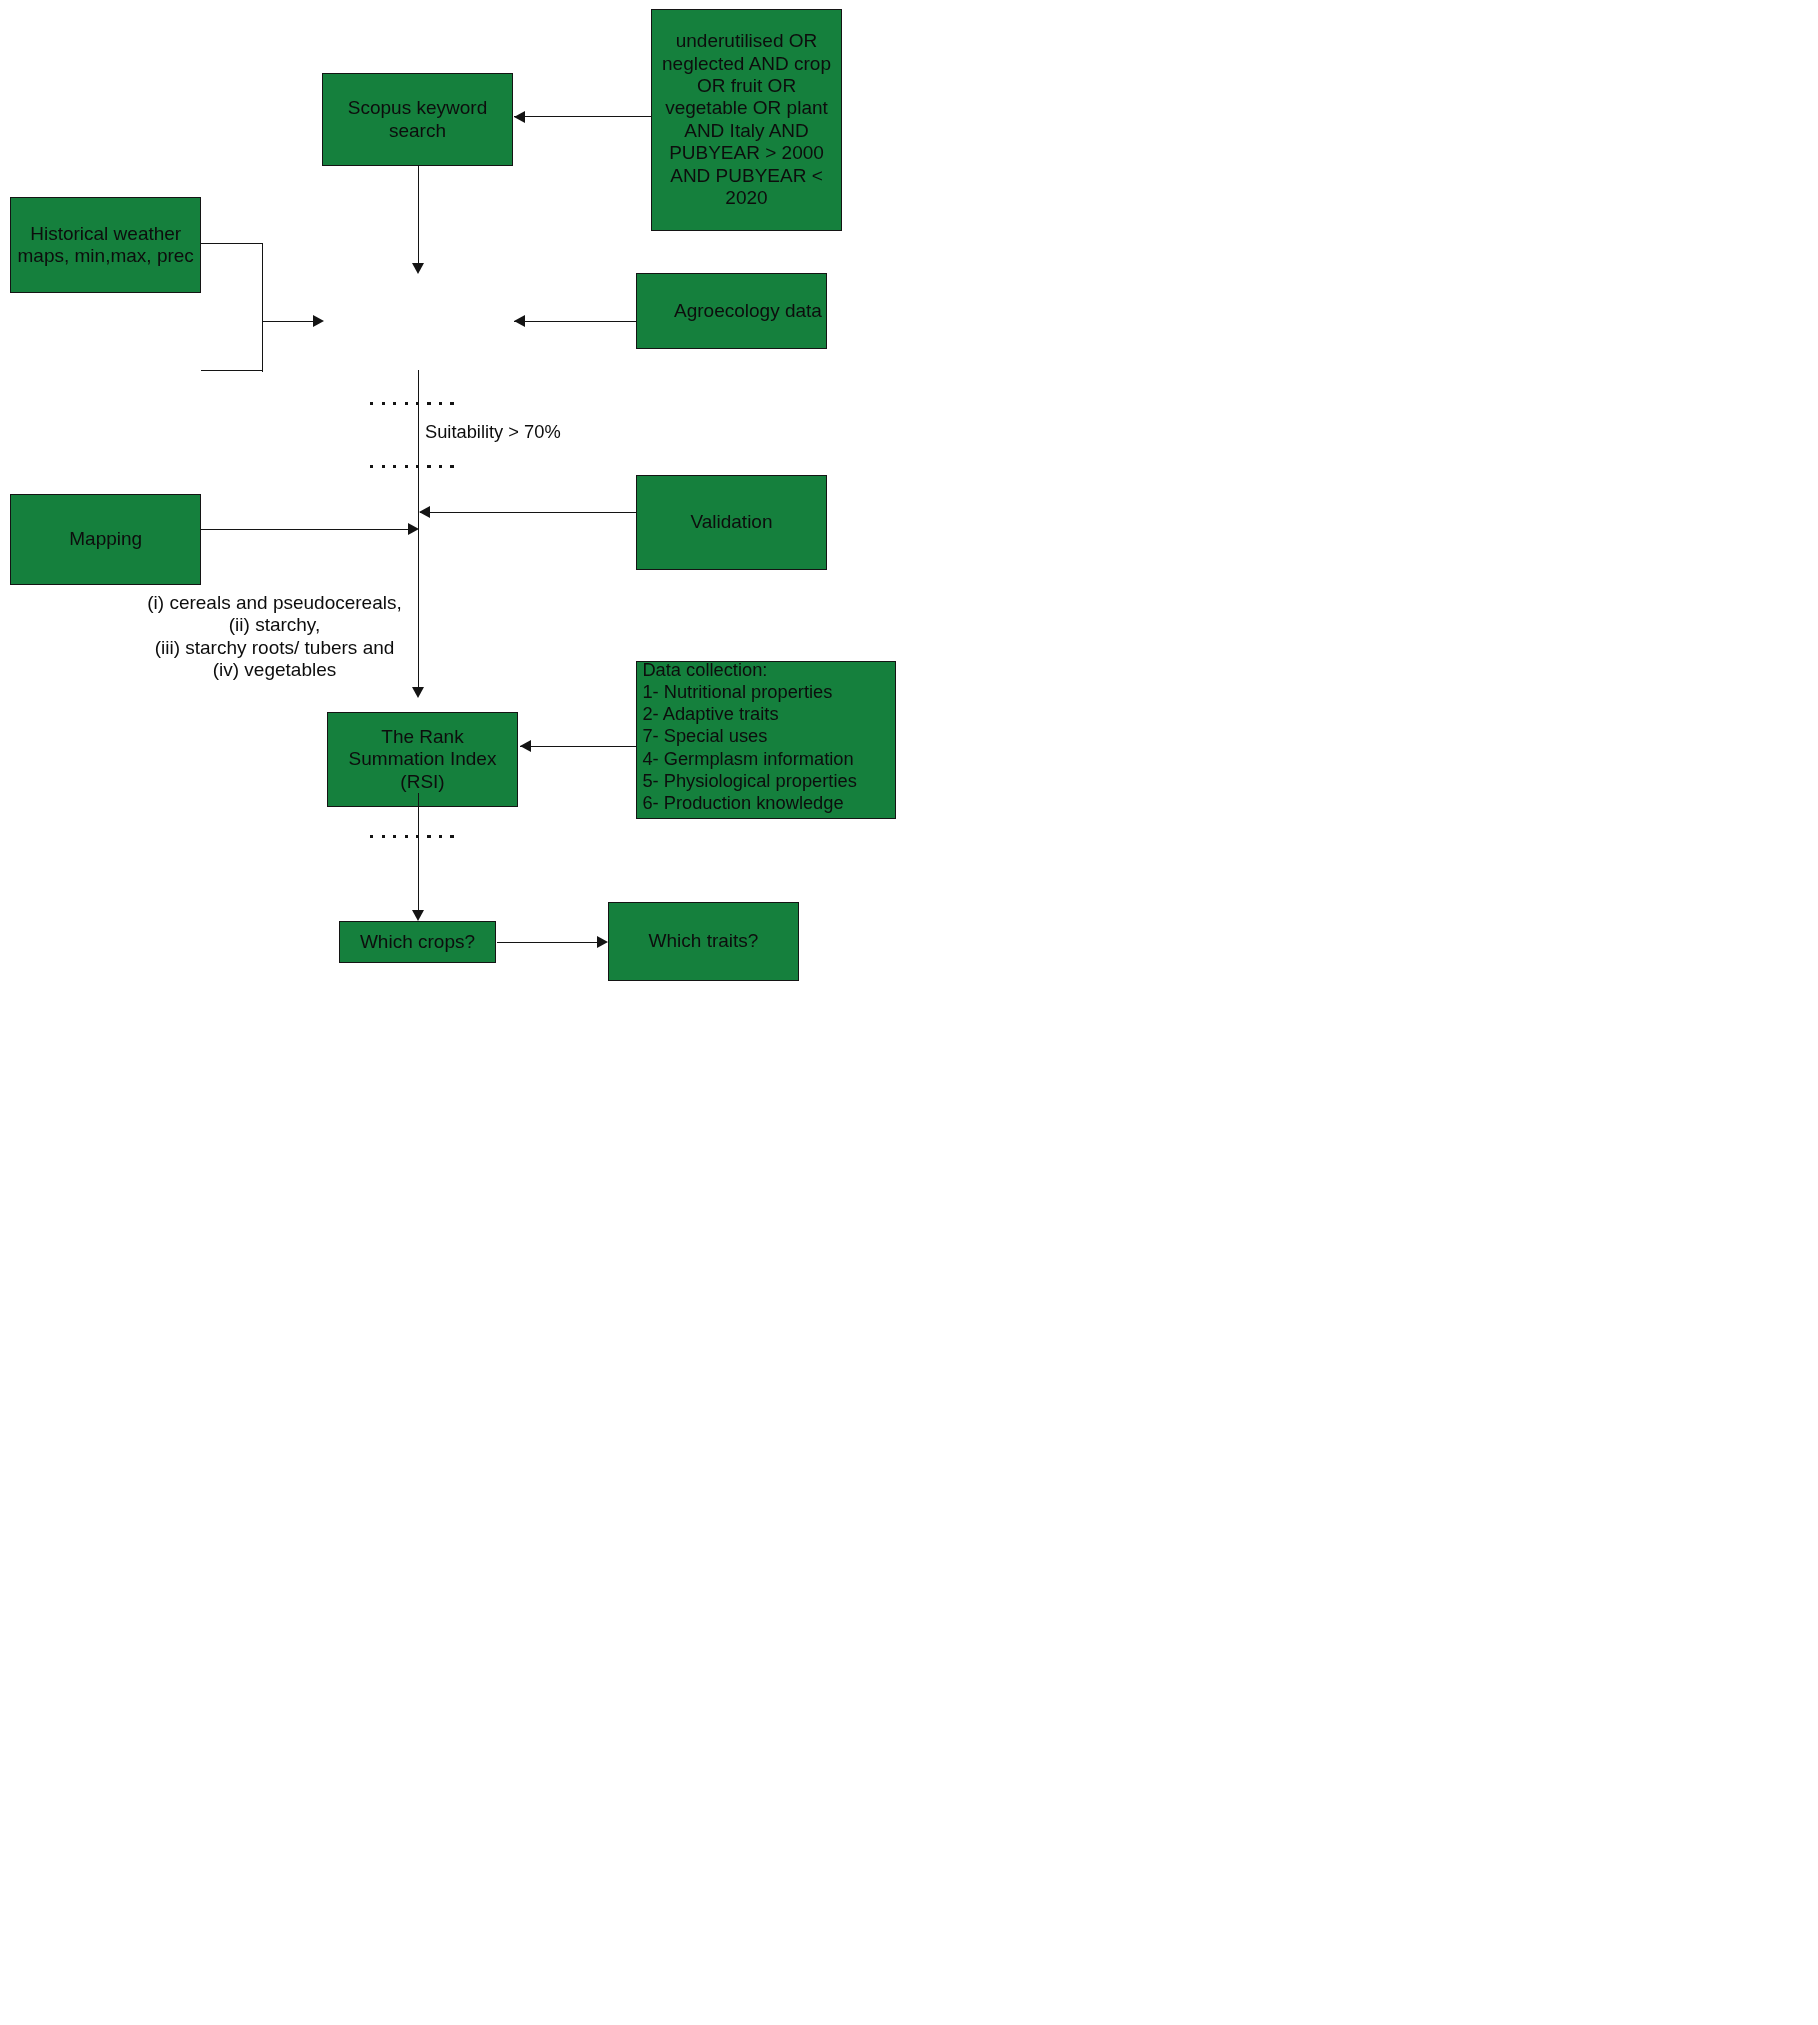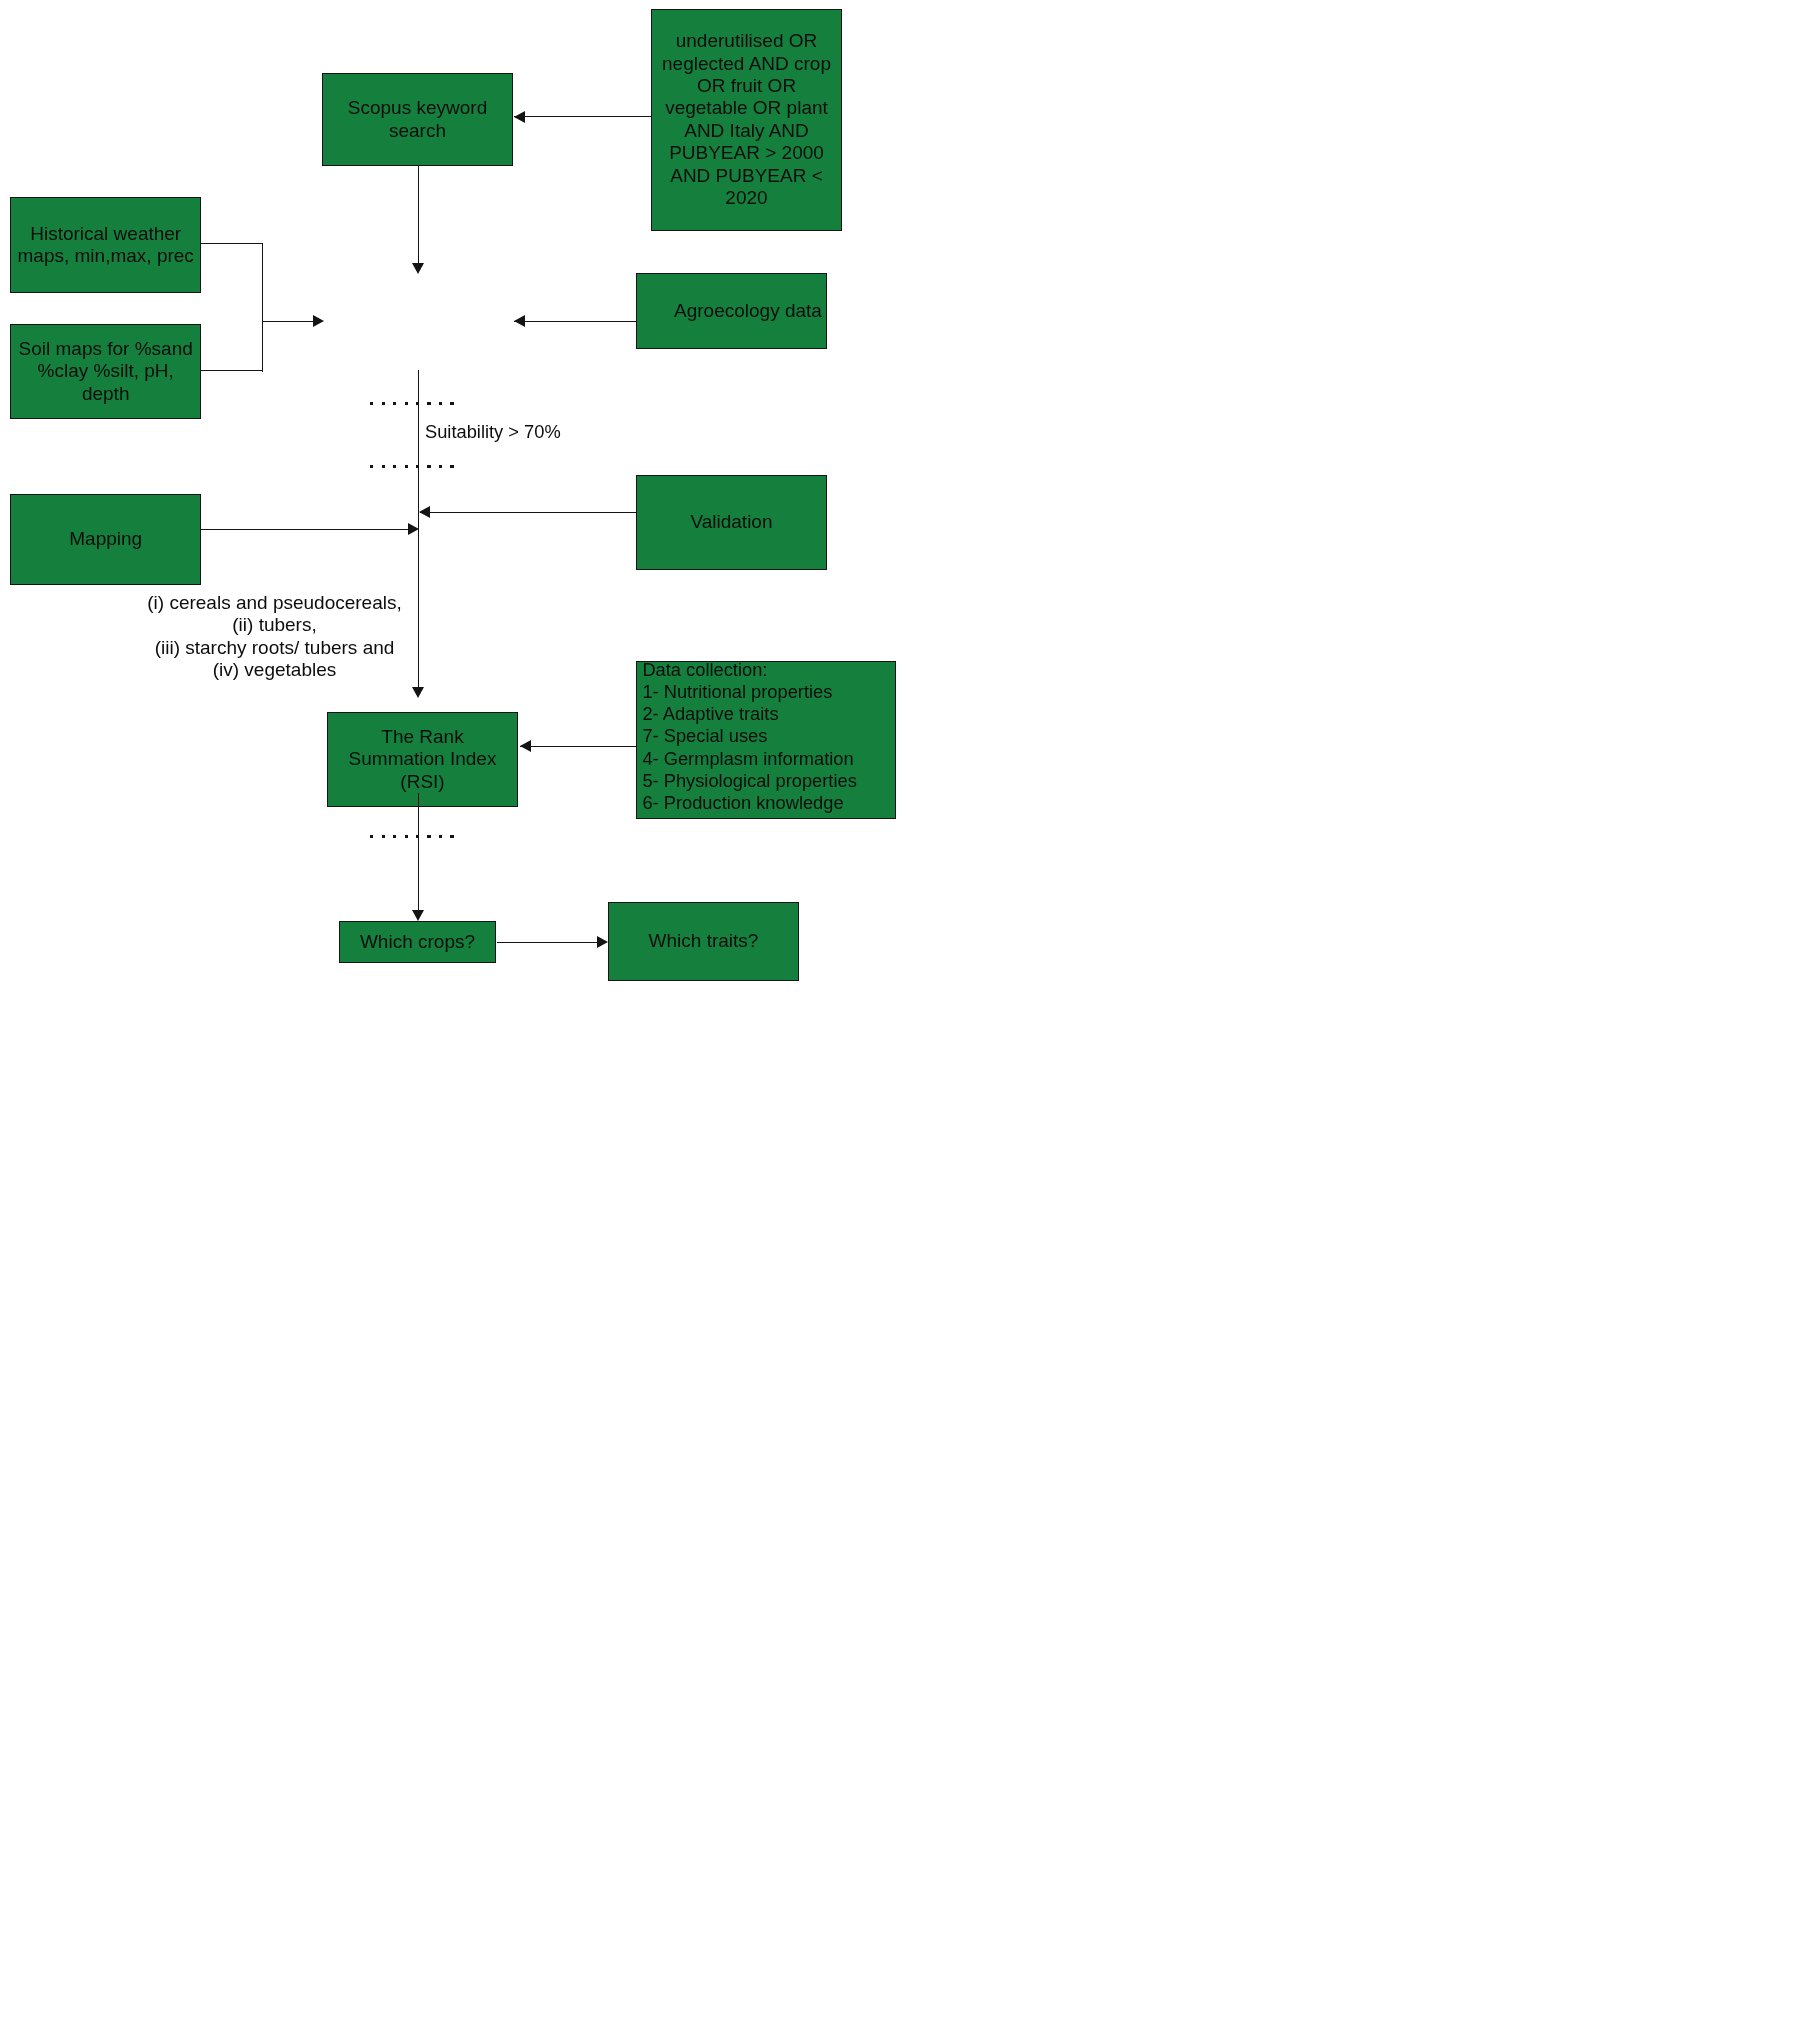--- a/index.html
+++ b/index.html
@@ -91,23 +91,20 @@
   </div>
 
   <div class="node" style="left:322px; top:73px; width:191px; height:93px;">
     <span>Scopus keyword search</span>
   </div>
 
   <div class="node" style="left:10.2px; top:197px; width:191px; height:96px;">
     <span>Historical weather maps, min,max, prec</span>
   </div>
 
-  <div class="node" style="left:10.2px; top:324px; width:191px; height:95px;">
-    <span>Soil maps for %sand %clay %silt, pH, depth</span>
-  </div>
 
 
   <div class="node" style="left:636px; top:273px; width:191px; height:76px;justify-content:flex-end;">
     <span>Agroecology data</span>
   </div>
 
   <div class="node" style="left:10.2px; top:494px; width:191px; height:91px;">
     <span>Mapping</span>
   </div>
 
@@ -134,21 +131,21 @@
   </div>
 
   <div class="node" style="left:608px; top:902px; width:191px; height:79px;">
     <span>Which traits?</span>
   </div>
 
   <div class="free-text" style="left:425px; top:421px;">Suitability &gt; 70%</div>
 
   <div class="category-block">
     <div>(i) cereals and pseudocereals,</div>
-    <div>(ii) tubers,</div>
+    <div>(ii) starchy,</div>
     <div>(iii) starchy roots/ tubers and</div>
     <div>(iv) vegetables</div>
   </div>
 
   <div class="hline" style="left:514px; top:116px; width:138px;"></div>
   <div class="arr arr-left" style="left:514px; top:111px;"></div>
 
   <div class="vline" style="left:418px; top:166px; height:98px;"></div>
   <div class="arr arr-down" style="left:412px; top:263px;"></div>
 

